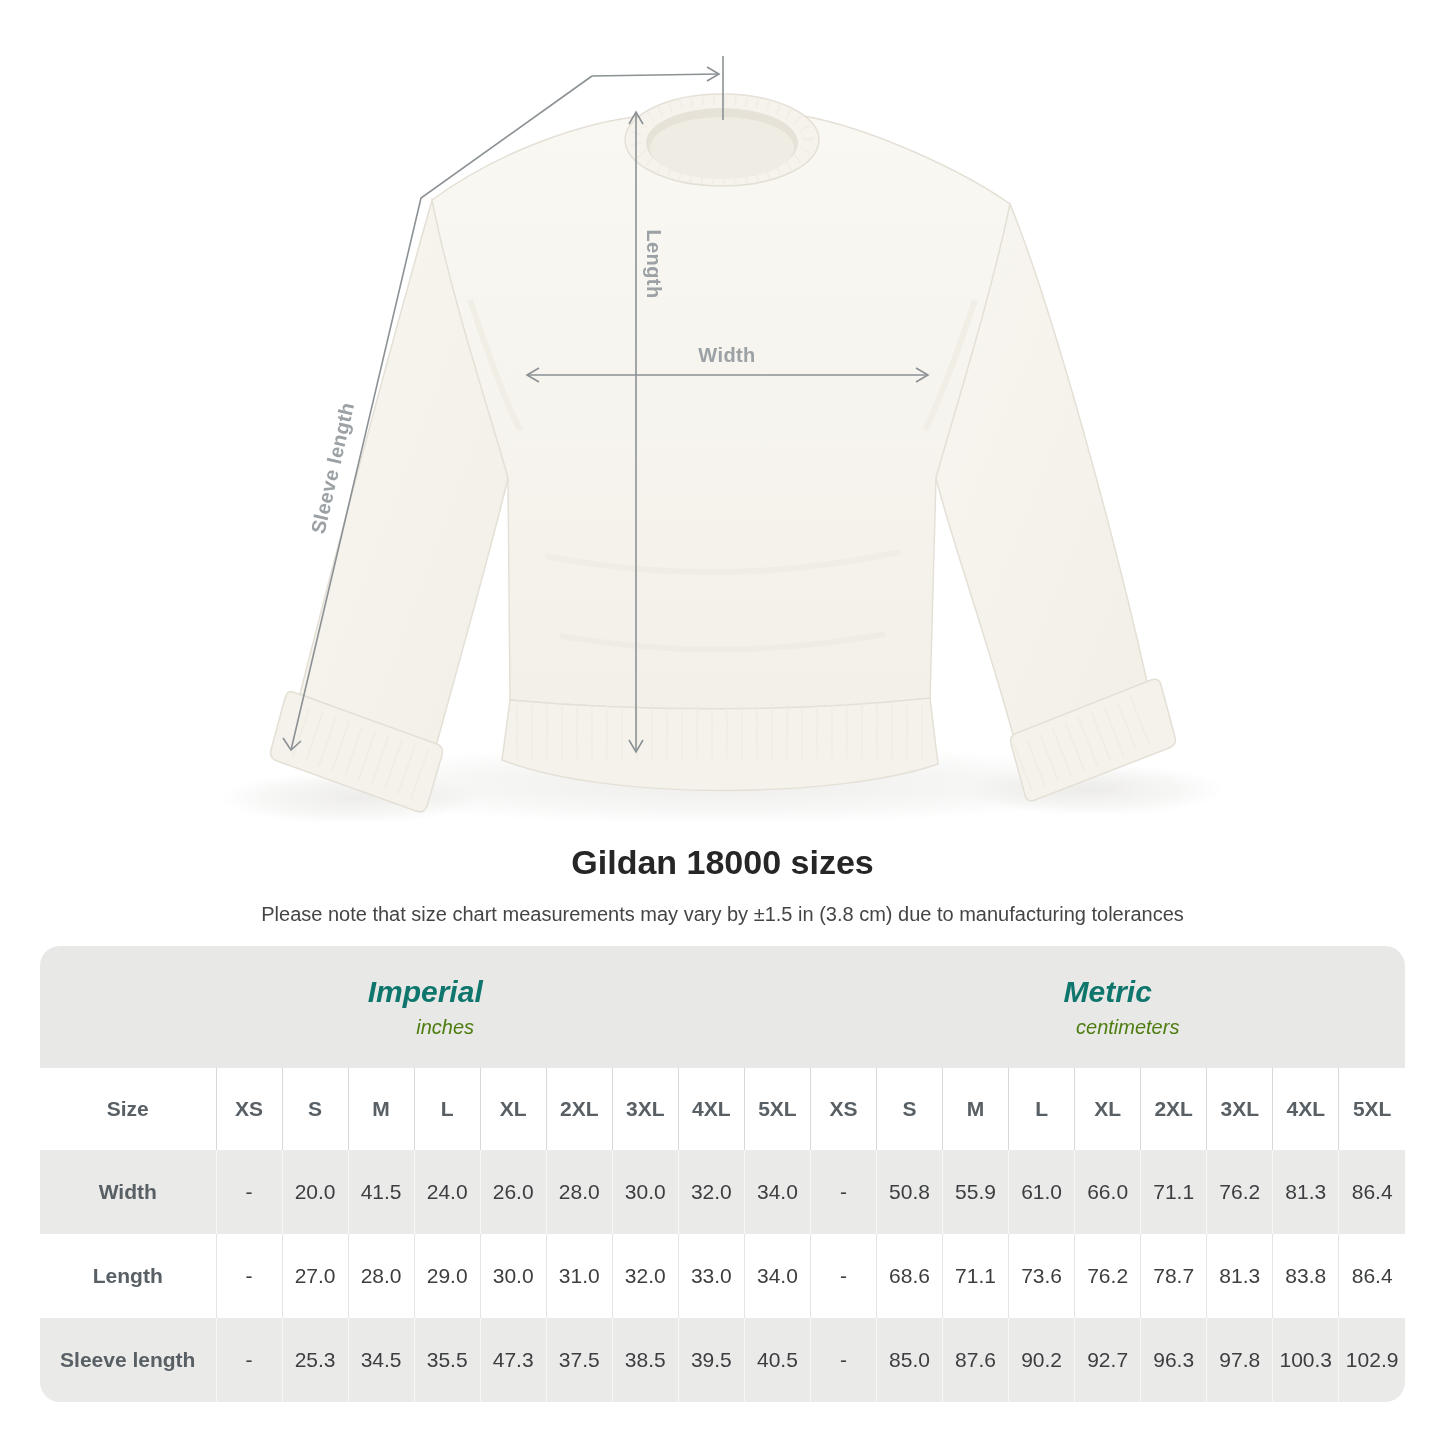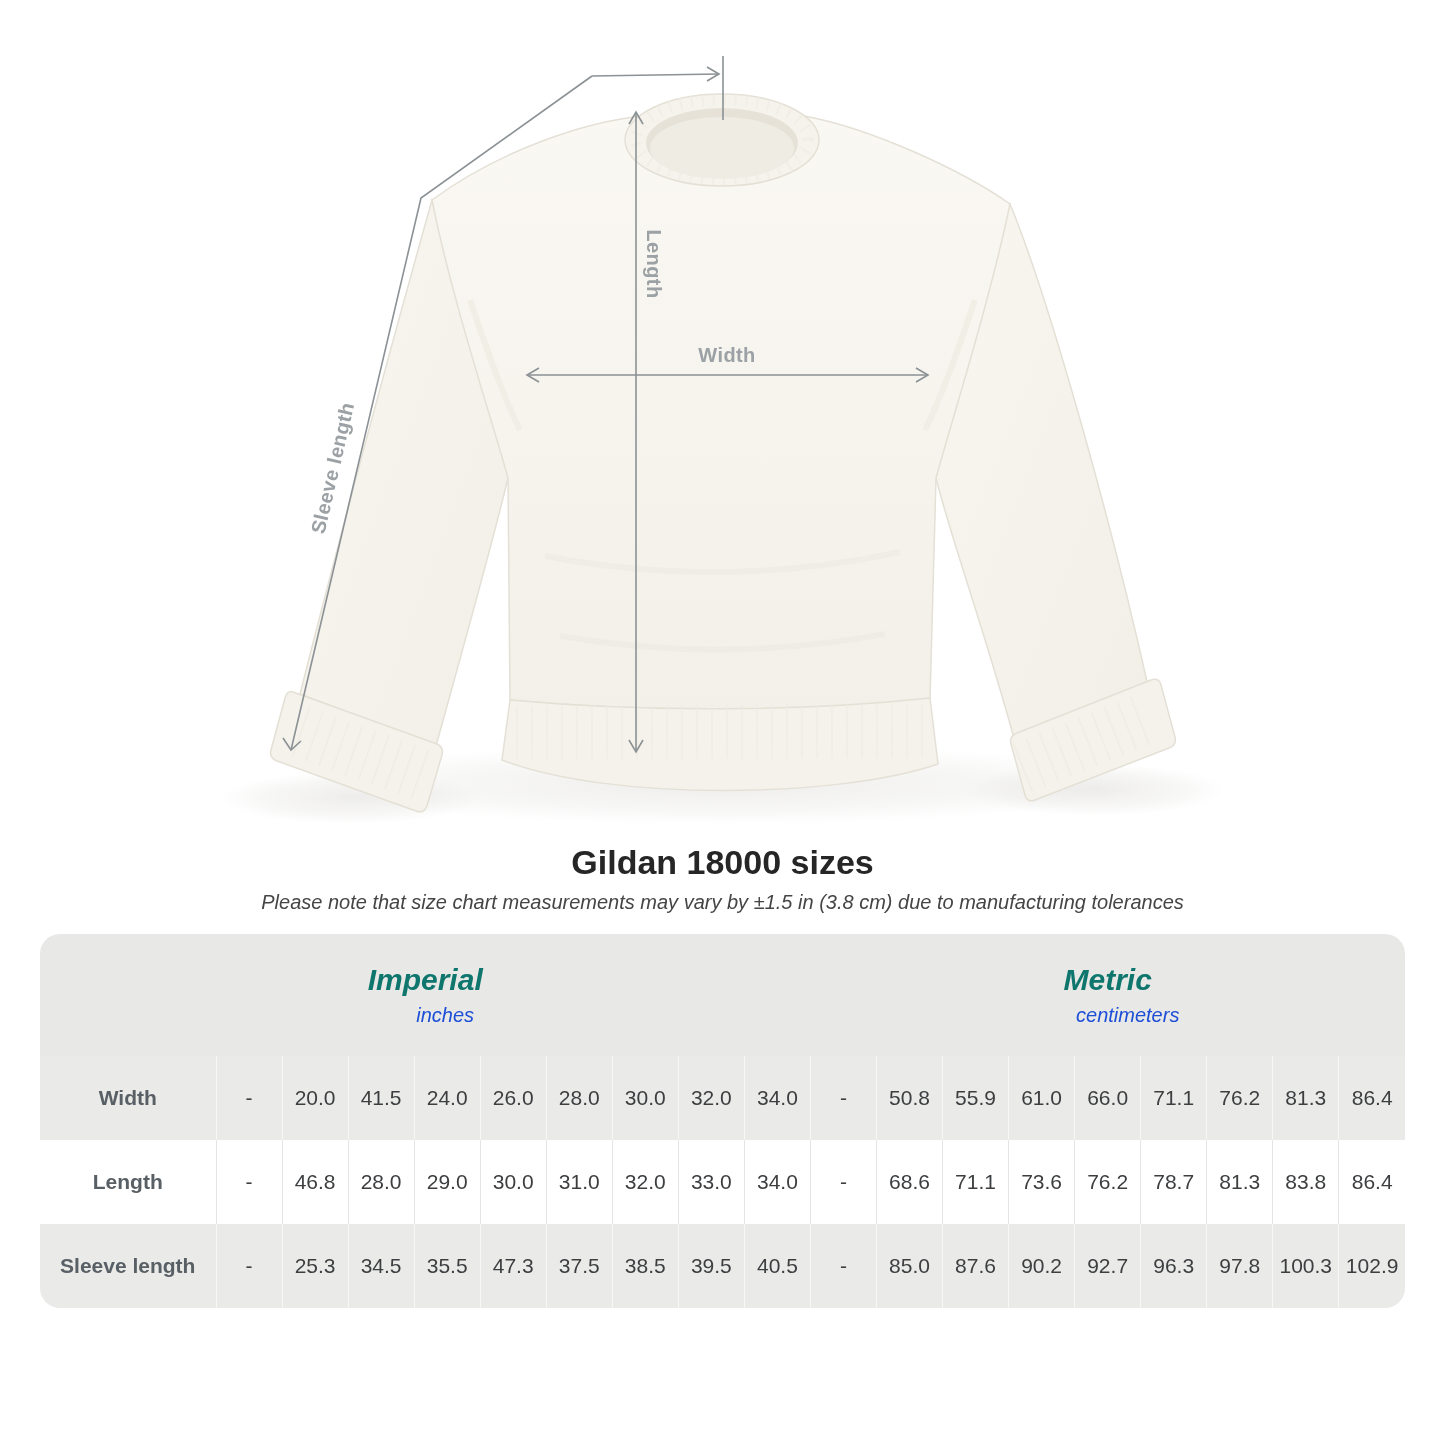--- a/index.html
+++ b/index.html
@@ -11,31 +11,31 @@
   .hero svg { position:absolute; left:0; top:0; }
   .meas-label { position:absolute; font-weight:700; font-size:20px; color:#9ba1a4;
     letter-spacing:.4px; white-space:nowrap; }
   .lbl-length { left:653px; top:264px; transform:translate(-50%,-50%) rotate(90deg); }
   .lbl-width  { left:727px; top:355px; transform:translate(-50%,-50%); }
   .lbl-sleeve { left:333px; top:468px; transform:translate(-50%,-50%) rotate(-77deg); }
 
   
   .title-block { text-align:center; padding-top:12px; }
   .page-title { font-size:34px; font-weight:700; color:#262626; line-height:40px;text-align:center; }
-  .page-subtitle { margin-top:9px; font-size:20px; font-style:italic; color:#454545; }
+  .page-subtitle { margin-top:21px; font-size:20px; color:#454545; }
 
   
   .table-wrap { width:1365px; margin:20px auto 0 auto; border-radius:20px; overflow:hidden; }
   table.sizes { width:100%; border-collapse:collapse; table-layout:fixed; }
   col.c-label { width:176px; }
   td { text-align:center; vertical-align:middle; }
 
   tr.band-row td { background:#e8e8e6; height:122px; }
   .grp-title { font-size:30px; font-weight:700; font-style:italic; color:#0f766e; }
-  .grp-sub { margin-top:7px; font-size:20px; font-style:italic; color:#1d4ed8;padding-left:40px; }
+  .grp-sub { margin-top:7px; font-size:20px; font-style:italic; color:#4d7c0f;padding-left:40px; }
 
   tr.size-row td { background:#ffffff; height:82px; font-weight:700; font-size:21px;
     color:#596065; border-left:1px solid #d8d8d8; }
   tr.size-row td:first-child { border-left:none; }
 
   tr.data-row td { height:84px; font-size:21px; color:#3c3e40; background:#ffffff;
     border-left:1px solid #e4e4e3; }
   tr.data-row td:first-child { border-left:none; }
   tr.data-row td.row-label { font-weight:700; font-size:21px; color:#596065; }
   tr.data-row.alt td { background:#eaeae9; border-left:1px solid #f7f7f6; }
@@ -150,20 +150,41 @@
         <td colspan="10">
           <div class="grp-title">Imperial</div>
           <div class="grp-sub">inches</div>
         </td>
         <td colspan="9">
           <div class="grp-title">Metric</div>
           <div class="grp-sub">centimeters</div>
         </td>
       </tr>
 
+      <tr class="size-row">
+        <td>Size</td>
+        <td>XS</td>
+        <td>S</td>
+        <td>M</td>
+        <td>L</td>
+        <td>XL</td>
+        <td>2XL</td>
+        <td>3XL</td>
+        <td>4XL</td>
+        <td>5XL</td>
+        <td>XS</td>
+        <td>S</td>
+        <td>M</td>
+        <td>L</td>
+        <td>XL</td>
+        <td>2XL</td>
+        <td>3XL</td>
+        <td>4XL</td>
+        <td>5XL</td>
+      </tr>
 
       <tr class="data-row alt">
         <td class="row-label">Width</td>
         <td>-</td>
         <td>20.0</td>
         <td>41.5</td>
         <td>24.0</td>
         <td>26.0</td>
         <td>28.0</td>
         <td>30.0</td>
@@ -176,21 +197,21 @@
         <td>66.0</td>
         <td>71.1</td>
         <td>76.2</td>
         <td>81.3</td>
         <td>86.4</td>
       </tr>
 
       <tr class="data-row">
         <td class="row-label">Length</td>
         <td>-</td>
-        <td>46.8</td>
+        <td>27.0</td>
         <td>28.0</td>
         <td>29.0</td>
         <td>30.0</td>
         <td>31.0</td>
         <td>32.0</td>
         <td>33.0</td>
         <td>34.0</td>
         <td>-</td>
         <td>68.6</td>
         <td>71.1</td>

